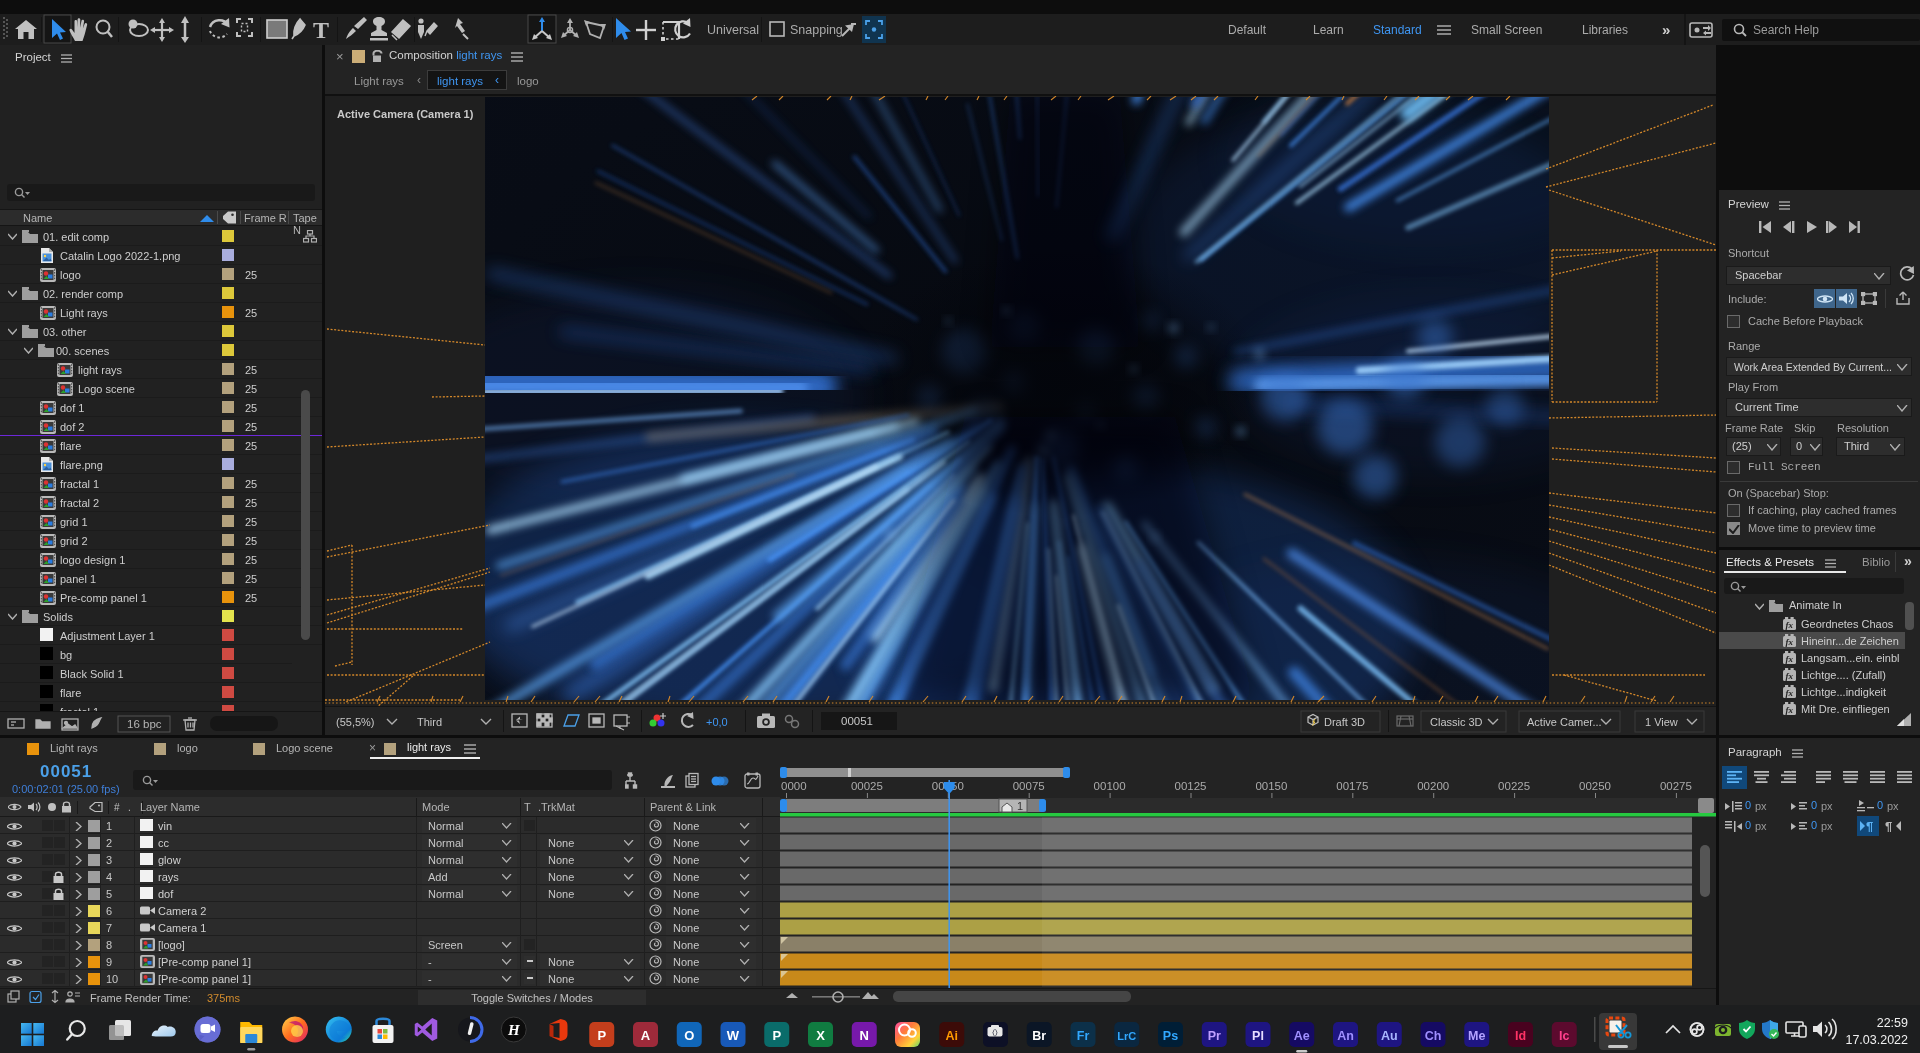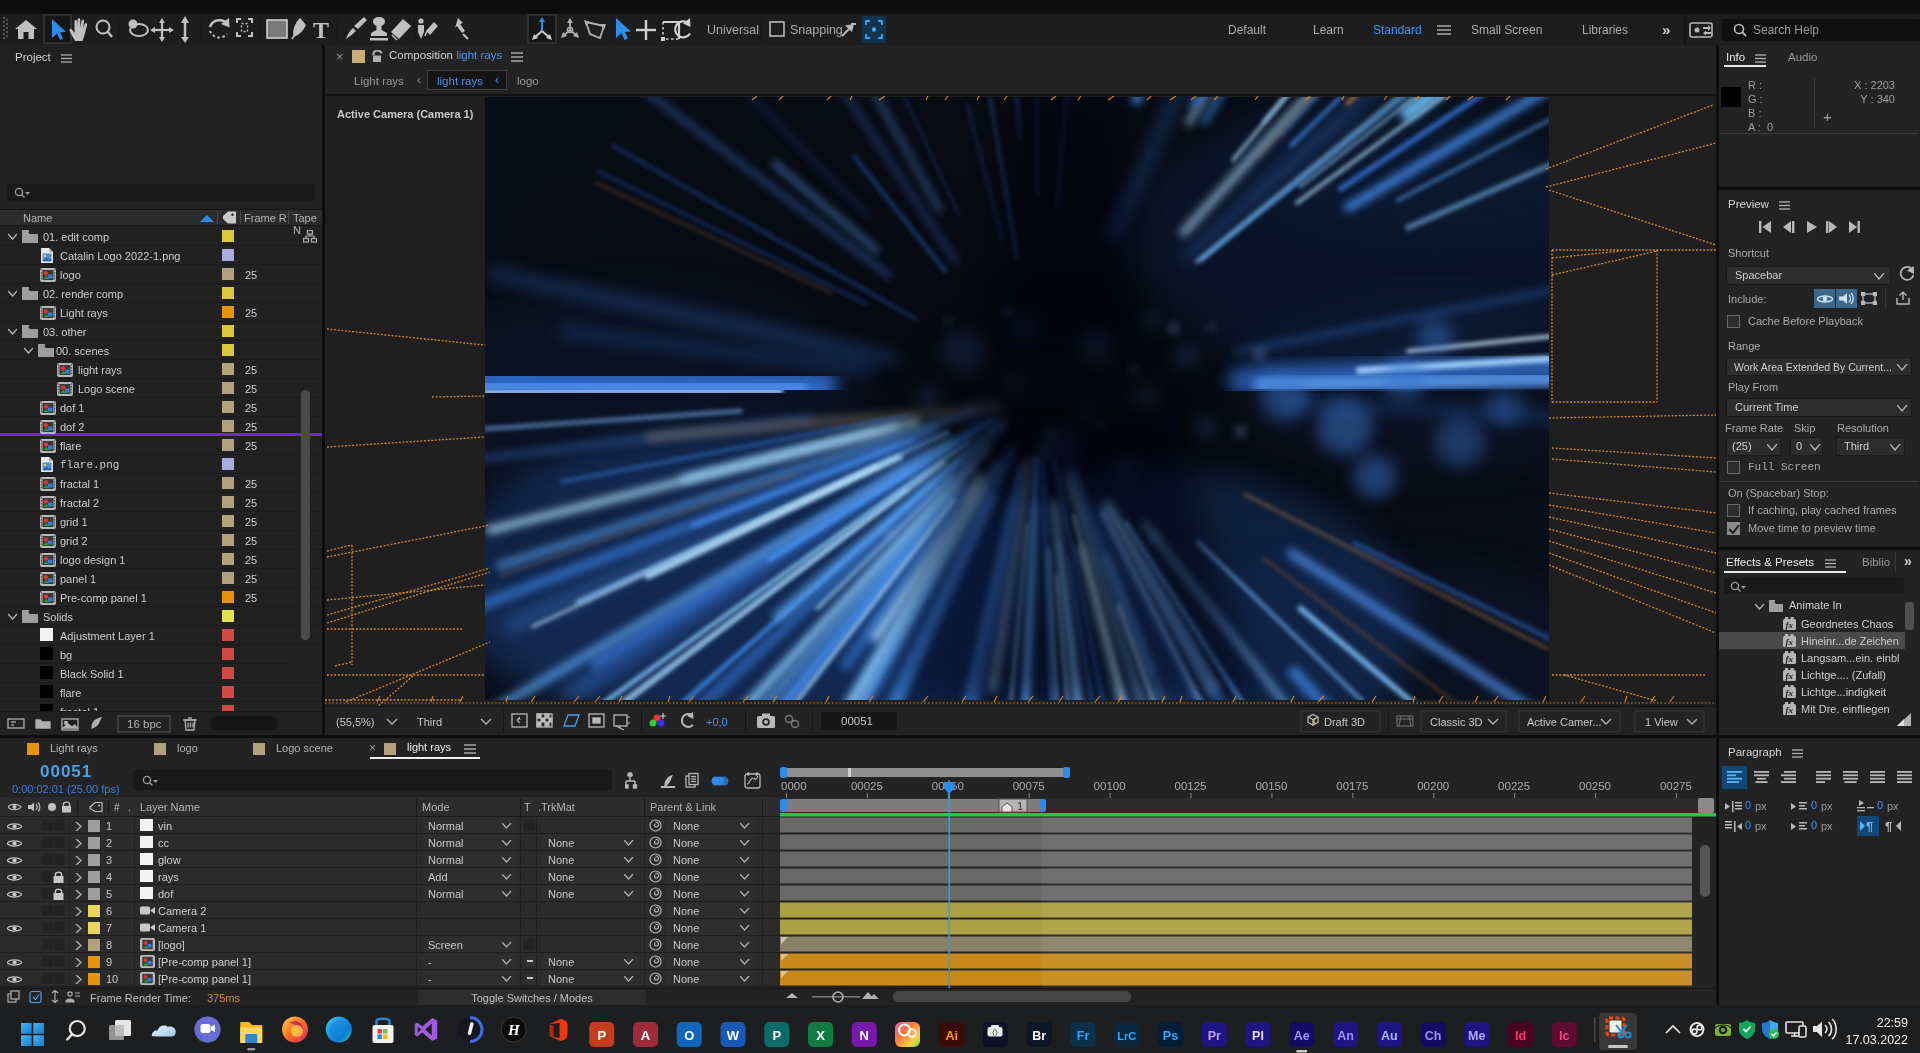--- a/index.html
+++ b/index.html
@@ -371,21 +371,21 @@
             <rect x="0.8" y="9.6" width="1.2" height="1.6" fill="#555"></rect>
             <rect x="14" y="1.2" width="1.2" height="1.6" fill="#555"></rect>
             <rect x="14" y="4" width="1.2" height="1.6" fill="#555"></rect>
             <rect x="14" y="6.8" width="1.2" height="1.6" fill="#555"></rect>
             <rect x="14" y="9.6" width="1.2" height="1.6" fill="#555"></rect>
           </svg>
           <div class="abs" style="left:60px;top:3.5px;color:#cecece;font-size:11px;white-space:nowrap;">dof 1</div>
           <div class="abs" style="left:222px;top:3px;width:12px;height:12px;background:#b3a17d;"></div>
           <div class="abs" style="left:245px;top:3.5px;color:#cecece;font-size:11px;">25</div>
         </div>
-        <div class="abs" style="left:0;top:190px;width:322px;height:19px;border-bottom:3px solid #6d28d9;">
+        <div class="abs" style="left:0;top:190px;width:322px;height:19px;border-bottom:1px solid #6d28d9;">
           <svg class="abs" style="left:40px;top:2.5px;" width="16" height="14">
             <rect x="0" y="0" width="16" height="14" rx="2" fill="#b9b9b9"></rect>
             <rect x="2.5" y="2" width="11" height="10" fill="#3a3a3a"></rect>
             <circle cx="6" cy="5.5" r="2.2" fill="#d33"></circle>
             <rect x="8" y="6.5" width="4.5" height="4" fill="#2a7de1"></rect>
             <path d="M3.5 11 L6.5 8 L9 11 Z" fill="#2ca02c"></path>
             <rect x="0.8" y="1.2" width="1.2" height="1.6" fill="#555"></rect>
             <rect x="0.8" y="4" width="1.2" height="1.6" fill="#555"></rect>
             <rect x="0.8" y="6.8" width="1.2" height="1.6" fill="#555"></rect>
             <rect x="0.8" y="9.6" width="1.2" height="1.6" fill="#555"></rect>
@@ -419,21 +419,21 @@
           <div class="abs" style="left:245px;top:3.5px;color:#cecece;font-size:11px;">25</div>
         </div>
         <div class="abs" style="left:0;top:228px;width:322px;height:19px;border-bottom:1px solid #1b1b1b;">
           <svg class="abs" style="left:41px;top:2px;" width="12" height="15">
             <path d="M0 0 L8 0 L12 4 L12 15 L0 15 Z" fill="#e8e8e8"></path>
             <path d="M8 0 L12 4 L8 4 Z" fill="#b0b0b0"></path>
             <rect x="1.5" y="5.5" width="9" height="8" fill="#4a90d9"></rect>
             <circle cx="4" cy="8" r="1.2" fill="#ffd24a"></circle>
             <path d="M2 13 L5.5 9.5 L8 12 L9.5 10.5 L10.5 13 Z" fill="#2b5f9e"></path>
           </svg>
-          <div class="abs" style="left:60px;top:3.5px;color:#cecece;font-size:11px;white-space:nowrap;font-family:Liberation Mono, monospace;">flare.png</div>
+          <div class="abs" style="left:60px;top:3.5px;color:#cecece;font-size:11px;white-space:nowrap;">flare.png</div>
           <div class="abs" style="left:222px;top:3px;width:12px;height:12px;background:#a9addd;"></div>
         </div>
         <div class="abs" style="left:0;top:247px;width:322px;height:19px;border-bottom:1px solid #1b1b1b;">
           <svg class="abs" style="left:40px;top:2.5px;" width="16" height="14">
             <rect x="0" y="0" width="16" height="14" rx="2" fill="#b9b9b9"></rect>
             <rect x="2.5" y="2" width="11" height="10" fill="#3a3a3a"></rect>
             <circle cx="6" cy="5.5" r="2.2" fill="#d33"></circle>
             <rect x="8" y="6.5" width="4.5" height="4" fill="#2a7de1"></rect>
             <path d="M3.5 11 L6.5 8 L9 11 Z" fill="#2ca02c"></path>
             <rect x="0.8" y="1.2" width="1.2" height="1.6" fill="#555"></rect>
@@ -1041,38 +1041,20 @@
       <rect x="1194" y="4" width="101" height="21" fill="none" stroke="#3a3a3a"></rect>
       <text x="1202" y="18.5" font-size="11" fill="#c7c7c7" font-family="Liberation Sans, sans-serif">Active Camer...</text>
       <path d="M1276 12 L1281 17 L1286 12" fill="none" stroke="#b0b0b0" stroke-width="1.4"></path>
       <rect x="1310" y="4" width="69" height="21" fill="none" stroke="#3a3a3a"></rect>
       <text x="1320" y="18.5" font-size="11" fill="#c7c7c7" font-family="Liberation Sans, sans-serif">1 View</text>
       <path d="M1362 12 L1367 17 L1372 12" fill="none" stroke="#b0b0b0" stroke-width="1.4"></path>
     </svg>
   </div>
 </div>
 
-<div class="abs panel" id="info" style="left:1719px;top:45px;width:201px;height:142px;background:#232323;">
-  <div class="abs" style="left:7px;top:6px;color:#e8e8e8;font-size:11.5px;">Info</div>
-  <svg class="abs" style="left:36px;top:9px;" width="12" height="10">
-        <g stroke="#b0b0b0" stroke-width="1.3">
-          <line x1="0" y1="1" x2="11" y2="1"></line>
-          <line x1="0" y1="4.5" x2="11" y2="4.5"></line>
-          <line x1="0" y1="8" x2="11" y2="8"></line>
-        </g>
-      </svg>
-  <div class="abs" style="left:5px;top:20px;width:42px;height:2px;background:#e8e8e8;"></div>
-  <div class="abs" style="left:69px;top:6px;color:#9a9a9a;font-size:11.5px;">Audio</div>
-  <div class="abs" style="left:2px;top:42px;width:20px;height:20px;background:#000;"></div>
-  <div class="abs" style="left:29px;top:33px;color:#9f9f9f;font-size:11px;line-height:14px;">R :<br>G :<br>B :<br>A :&nbsp;&nbsp;0</div>
-  <div class="abs" style="left:95px;top:33px;width:1px;height:50px;background:#3a3a3a;"></div>
-  <div class="abs" style="left:118px;top:33px;color:#9f9f9f;font-size:11px;line-height:14px;text-align:right;width:58px;">X : 2203<br>Y : 340</div>
-  <div class="abs" style="left:104px;top:63px;color:#9f9f9f;font-size:15px;">+</div>
-  <div class="abs" style="left:1px;top:88px;width:198px;height:1px;background:#3a3a3a;"></div>
-</div>
 <div class="abs panel" id="preview" style="left:1719px;top:190px;width:201px;height:357px;background:#232323;">
   <div class="abs" style="left:9px;top:8px;color:#d4d4d4;font-size:11.5px;">Preview</div>
   <svg class="abs" style="left:60px;top:11px;" width="12" height="10">
         <g stroke="#b0b0b0" stroke-width="1.3">
           <line x1="0" y1="1" x2="11" y2="1"></line>
           <line x1="0" y1="4.5" x2="11" y2="4.5"></line>
           <line x1="0" y1="8" x2="11" y2="8"></line>
         </g>
       </svg>
   <svg class="abs" style="left:40px;top:30px;" width="120" height="14">

